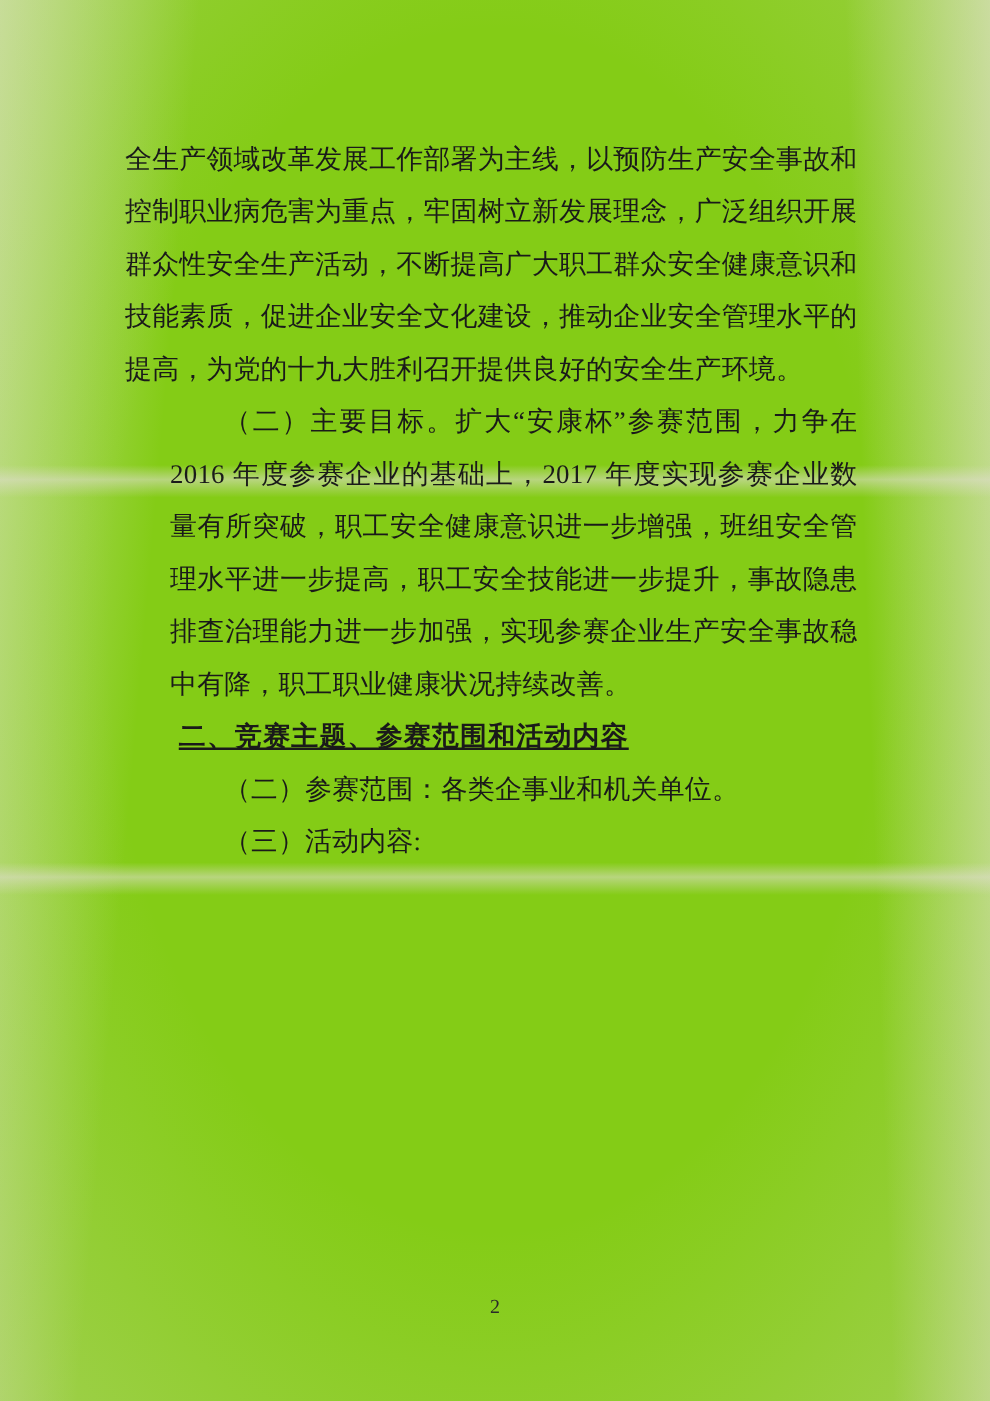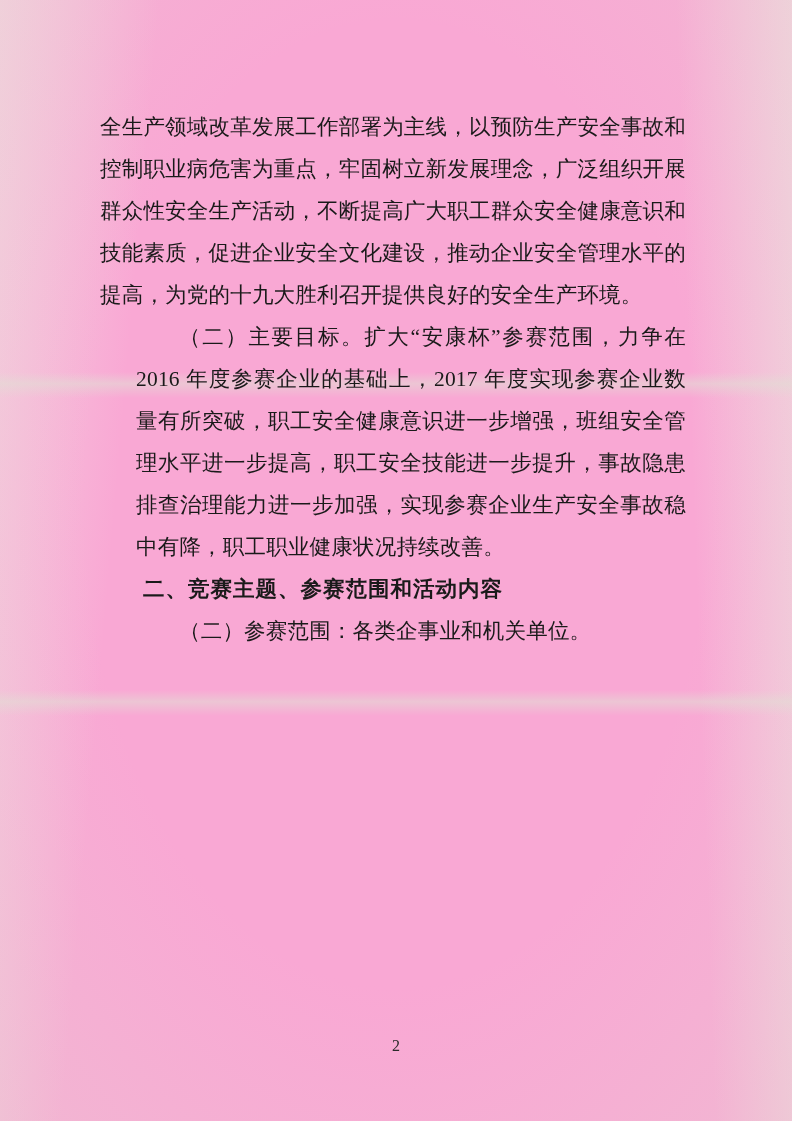--- a/index.html
+++ b/index.html
@@ -9,21 +9,21 @@
   body {
     width: 792px;
     height: 1121px;
     background: #ffffff;
     font-family: "Liberation Serif", serif;
   }
   .page {
     position: relative;
     width: 792px;
     height: 1121px;
-    background: #f9a8d4;
+    background: #84cc16;
     overflow: hidden;
   }
   
   .scan-tint {
     position: absolute;
     inset: 0;
     background:
       radial-gradient(ellipse at 50% 45%, rgba(255,255,255,0) 55%, rgba(224,216,206,0.30) 100%),
       linear-gradient(95deg, rgba(240,236,229,0.55) 0%, rgba(255,255,255,0) 18%),
       linear-gradient(268deg, rgba(238,233,226,0.6) 0%, rgba(255,255,255,0) 14%);
@@ -53,20 +53,21 @@
     letter-spacing: 0.2px;
   }
   p.indent {
     text-indent: 43px;
     margin-left: 36px;
   }
   p.heading {
     font-weight: bold;
     text-indent: 43px;
     letter-spacing: 1px;
+    text-decoration: underline;
   }
   .pagenum {
     position: absolute;
     left: 0;
     right: 0;
     top: 1037px;
     text-align: center;
     font-size: 16px;
     color: #2a2a2a;
     font-family: "Liberation Serif", serif;
@@ -78,16 +79,17 @@
 <div class="page">
   <div class="scan-tint"></div>
   <div class="scan-streak" style="top:372px"></div>
   <div class="scan-streak" style="top:690px"></div>
 
   <div class="content">
     <p class="flush">全生产领域改革发展工作部署为主线，以预防生产安全事故和控制职业病危害为重点，牢固树立新发展理念，广泛组织开展群众性安全生产活动，不断提高广大职工群众安全健康意识和技能素质，促进企业安全文化建设，推动企业安全管理水平的提高，为党的十九大胜利召开提供良好的安全生产环境。</p>
     <p class="indent">（二）主要目标。扩大“安康杯”参赛范围，力争在 2016 年度参赛企业的基础上，2017 年度实现参赛企业数量有所突破，职工安全健康意识进一步增强，班组安全管理水平进一步提高，职工安全技能进一步提升，事故隐患排查治理能力进一步加强，实现参赛企业生产安全事故稳中有降，职工职业健康状况持续改善。</p>
     <p class="heading">二、竞赛主题、参赛范围和活动内容</p>
     <p class="indent">（二）参赛范围：各类企事业和机关单位。</p>
+    <p class="indent">（三）活动内容:</p>
   </div>
 
   <div class="pagenum">2</div>
 </div>
 
 </body></html>

